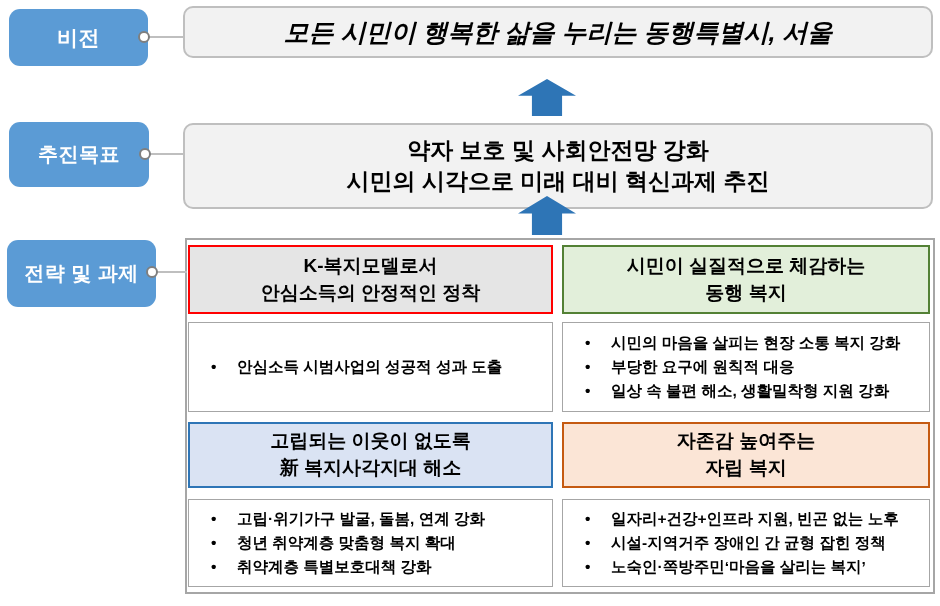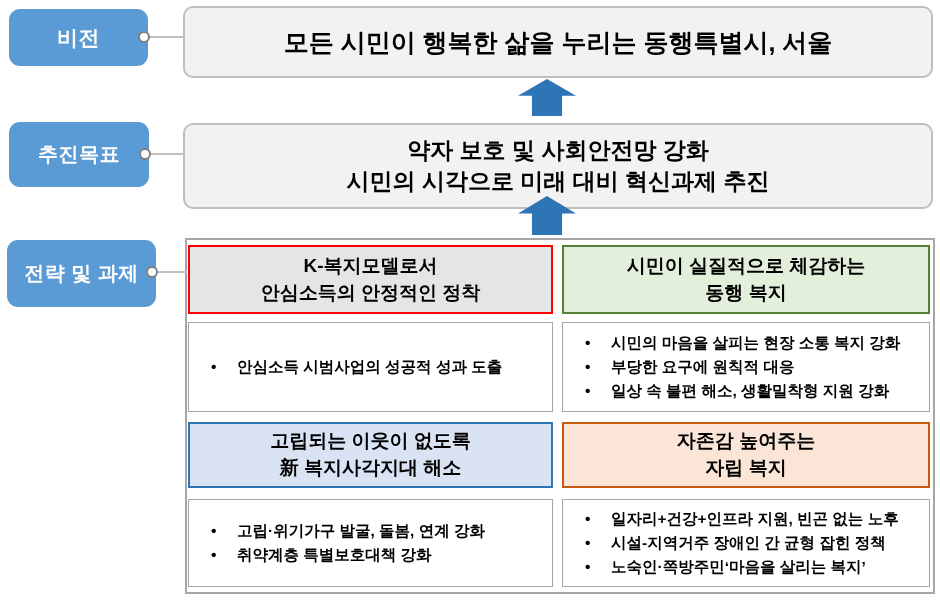--- a/index.html
+++ b/index.html
@@ -33,21 +33,21 @@
   #line-vision   { left: 149px; top: 36px;  width: 36px; }
   #line-goal     { left: 150px; top: 153px; width: 35px; }
   #line-strategy { left: 157px; top: 271px; width: 30px; }
 
   
   .banner {
     position: absolute; background: #F2F2F2; border: 2px solid #BFBFBF; border-radius: 10px;
     display: flex; flex-direction: column; align-items: center; justify-content: center;
     text-align: center;
   }
-  #box-vision { left: 183px; top: 6px;   width: 750px; height: 72px; font-size: 25px; }
+  #box-vision { left: 183px; top: 6px;   width: 750px; height: 52px; font-size: 25px; font-style: italic; }
   #box-goal   { left: 183px; top: 123px; width: 750px; height: 86px; font-size: 23px; line-height: 1.35; }
 
   
   .up-arrow {
     position: absolute; width: 58px; background: #2E75B6;
     clip-path: polygon(50% 0%, 100% 45%, 76% 45%, 76% 100%, 24% 100%, 24% 45%, 0% 45%);
   }
   #arrow-1 { left: 518px; top: 79px;  height: 37px; }
   #arrow-2 { left: 518px; top: 196px; height: 39px; }
 
@@ -143,20 +143,21 @@
     </ul>
   </div>
 
   <div class="q-header" id="q2-header" style="background-color: rgb(218, 227, 243); border-color: rgb(46, 117, 182);">
     <span>고립되는 이웃이 없도록</span>
     <span>新 복지사각지대 해소</span>
   </div>
   <div class="q-bullets" id="q2-bullets">
     <ul>
       <li>고립·위기가구 발굴, 돌봄, 연계 강화</li>
+      <li>청년 취약계층 맞춤형 복지 확대</li>
       <li>취약계층 특별보호대책 강화</li>
     </ul>
   </div>
 
   <div class="q-header" id="q3-header" style="background-color: rgb(251, 229, 214); border-color: rgb(197, 90, 17);">
     <span>자존감 높여주는</span>
     <span>자립 복지</span>
   </div>
   <div class="q-bullets" id="q3-bullets">
     <ul>

